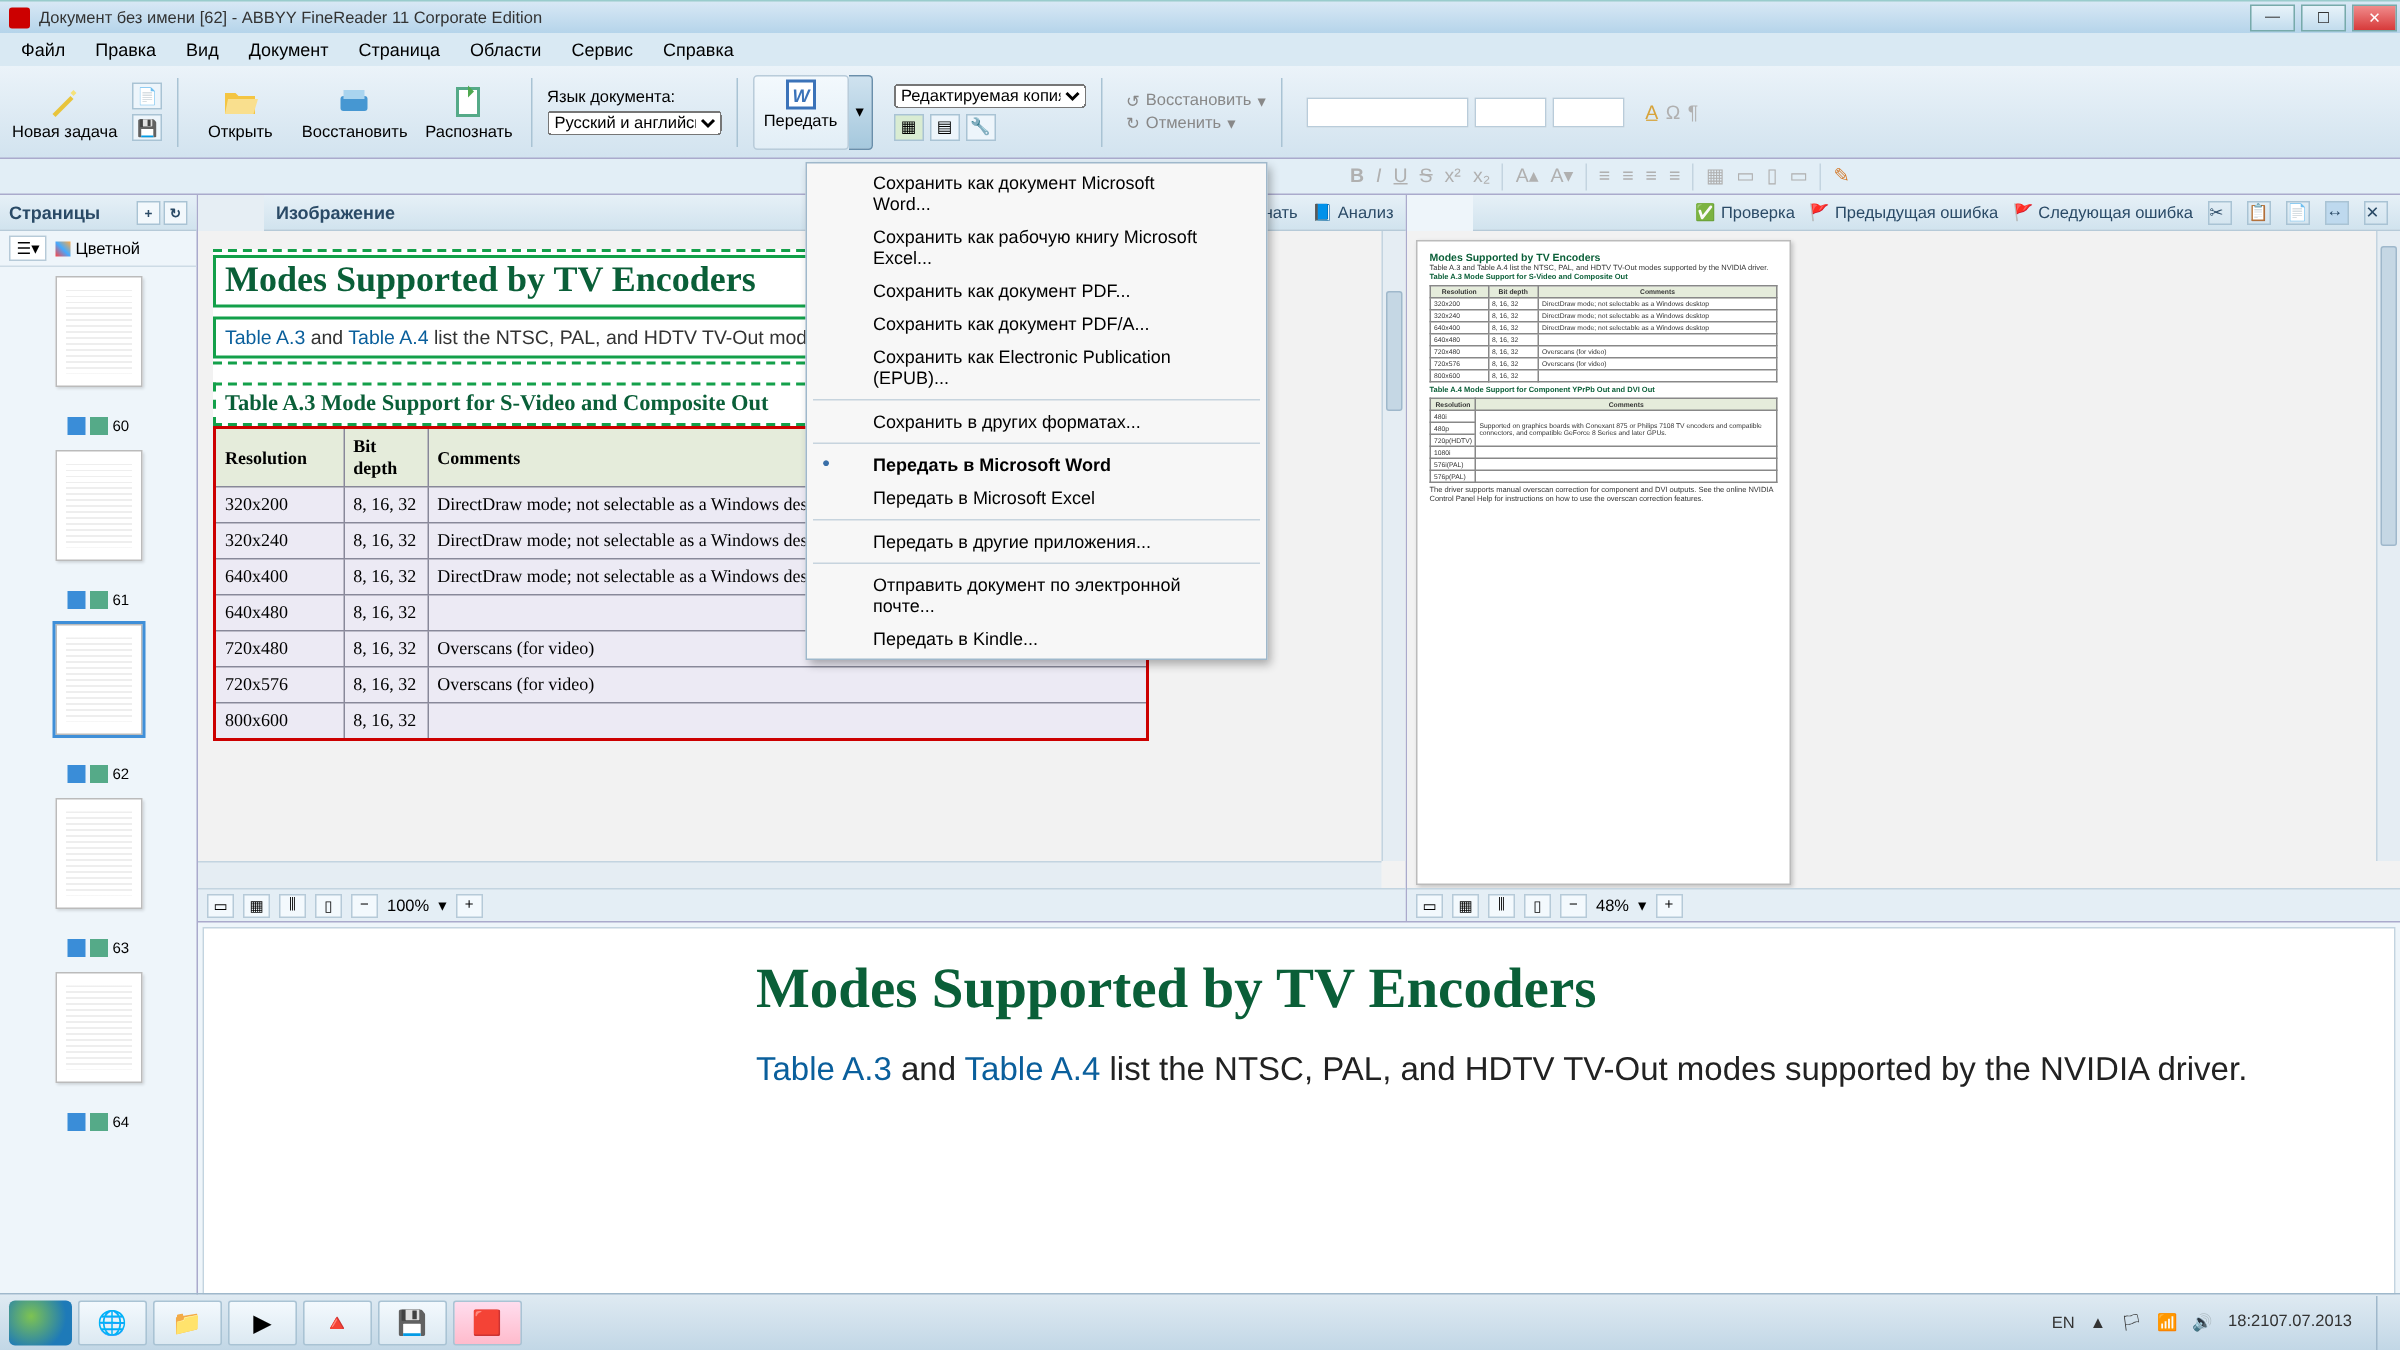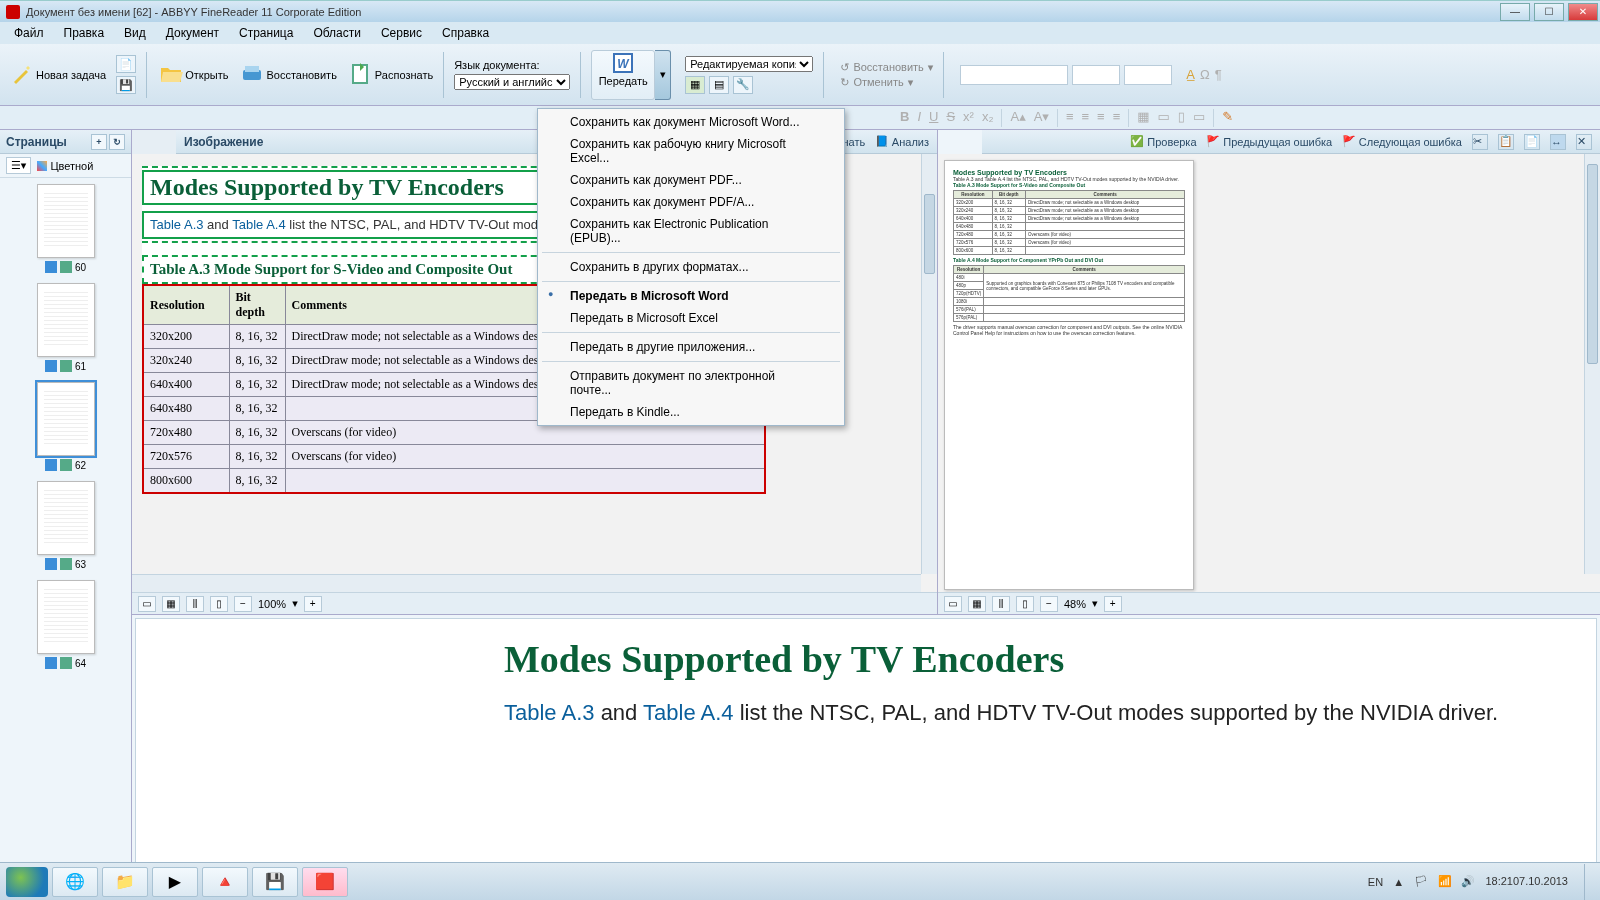--- a/index.html
+++ b/index.html
@@ -8,21 +8,21 @@
 .titlebar { height: 22px; background: linear-gradient(#d8e8f5,#b5d4ea); display: flex; align-items: center; padding-left: 6px; font-size: 11px; color: #333; border-top: 1px solid #9cc; }
 .titlebar .app-icon { width: 14px; height: 14px; background: #c00; margin-right: 6px; border-radius: 2px; }
 .titlebar .win-btns { margin-left: auto; display: flex; }
 .titlebar .win-btn { width: 30px; height: 18px; margin: 1px 2px; border: 1px solid #7aa; background: linear-gradient(#e8f3fa,#c2dced); font-size: 10px; display: flex; align-items: center; justify-content: center; cursor: pointer; }
 .titlebar .win-btn.close { background: linear-gradient(#f08b8b,#d73a3a); color: #fff; }
 
 .menubar { height: 22px; background: #d9e9f3; display: flex; align-items: center; padding: 10px 6px; font-size: 12px; gap: 4px; }
 .menubar span { padding: 2px 8px; cursor: pointer; }
 
 .toolbar { height: 62px; background: linear-gradient(#ebf3f9,#d2e3ef); border-bottom: 1px solid #aac; display: flex; align-items: center; padding: 0 8px; gap: 10px; font-size: 11px; }
-.tb-btn { display: flex; flex-direction: row; align-items: center; justify-content: center; min-width: 62px; height: 56px; cursor: pointer; border-radius: 3px; }
+.tb-btn { display: flex; flex-direction: column; align-items: center; justify-content: center; min-width: 62px; height: 56px; cursor: pointer; border-radius: 3px; }
 .tb-btn .ico { width: 28px; height: 24px; margin-bottom: 2px; }
 .tb-sep { width: 1px; height: 46px; background: #a9c3d4; }
 .lang-group { display: flex; flex-direction: column; font-size: 11px; gap: 3px; }
 .lang-group select { font-size: 11px; width: 116px; }
 .send-group { position: relative; display: flex; }
 .send-btn { display: flex; flex-direction: column; align-items: center; width: 64px; height: 50px; border: 1px solid #b9ccda; background: linear-gradient(#f3f9fd,#e2eef6); border-radius: 3px; cursor: pointer; }
 .send-drop { width: 16px; height: 50px; border: 1px solid #6a8fab; border-left: none; background: linear-gradient(#cfe2ef,#a5c8dd); border-radius: 0 3px 3px 0; display: flex; align-items: center; justify-content: center; }
 .mini-tool { display: flex; flex-direction: column; gap: 4px; margin-left: 4px; }
 .mini-tool select { font-size: 11px; width: 128px; }
 .mini-row { display: flex; gap: 4px; }
@@ -44,21 +44,21 @@
 .panel-hdr { height: 24px; background: linear-gradient(#e6f0f7,#d1e3ee); border-bottom: 1px solid #b6cad8; display: flex; align-items: center; padding: 0 6px; font-size: 12px; font-weight: bold; color: #2a4a66; }
 .panel-hdr .hdr-btns { margin-left: auto; display: flex; gap: 2px; }
 .panel-hdr .hbtn { width: 16px; height: 16px; border: 1px solid #a9c3d4; background: #f2f8fc; cursor: pointer; font-size:9px; display:flex; align-items:center; justify-content:center;}
 .pages-tool { height: 24px; display: flex; align-items: center; padding: 0 6px; gap: 6px; border-bottom: 1px solid #cddbe5; font-size: 11px; }
 .pages-tool .drop { border: 1px solid #b6cad8; padding: 1px 4px; background: #fff; cursor: pointer; }
 .thumbs { flex: 1; overflow-y: auto; padding: 6px 0; }
 .thumb { display: flex; flex-direction: column; align-items: center; margin-bottom: 10px; cursor: pointer; }
 .thumb .pg { width: 58px; height: 74px; background: #fff; border: 1px solid #bbb; box-shadow: 1px 1px 2px rgba(0,0,0,.15); position: relative; }
 .thumb.sel .pg { outline: 2px solid #3f8fd8; }
 .thumb .pg::after { content:""; position:absolute; left:6px; right:6px; top:8px; bottom:8px; background: repeating-linear-gradient(#eee,#eee 1px,transparent 1px,transparent 4px); }
-.thumb .meta { display: flex; align-items: center; gap: 3px; margin-top: 3px; font-size: 10px; }
+.thumb .meta { display: flex; align-items: center; gap: 3px; margin-top: 20px; font-size: 10px; }
 .thumb .meta .ficon { width:12px; height:12px; background:#3a8dd8; }
 
 
 .center { flex: 1; display: flex; flex-direction: column; }
 .upper { flex: 0 0 484px; display: flex; }
 .lower { flex: 1; border-top: 1px solid #aac; background: #eef5fa; display:flex; flex-direction:column;}
 
 .img-pane { flex: 1; display: flex; flex-direction: column; border-right: 1px solid #aac; background: #e6eef4; }
 .pane-hdr { height: 24px; background: linear-gradient(#e6f0f7,#d1e3ee); border-bottom: 1px solid #b6cad8; display: flex; align-items: center; padding: 0 8px; font-size: 12px; font-weight: bold; color: #2a4a66; gap: 10px; margin-left: 44px; }
 .pane-hdr .btns { margin-left: auto; display: flex; gap: 10px; font-weight: normal; font-size: 11px; }
@@ -87,21 +87,21 @@
 .prev-pane { width: 662px; background: #eef5fa; display:flex; flex-direction:column;}
 .prev-body { flex:1; background:#f2f2f2; overflow:hidden; padding:6px 0 0 6px; position:relative;}
 .prev-page { width: 250px; height: 430px; background:#fff; border:1px solid #bbb; box-shadow:1px 1px 3px rgba(0,0,0,.2); padding: 8px 8px; font-size: 5px; color:#333; }
 .prev-page h3 { font-size:7px; color:#0a5f38; }
 .prev-page .mini-tbl { width:100%; border-collapse:collapse; margin:2px 0;}
 .prev-page .mini-tbl td,.prev-page .mini-tbl th{ border:1px solid #888; padding:1px 2px; font-size:4.5px;}
 .prev-page .mini-tbl th{ background:#e5ecdb;}
 
 
 .dd-menu { position: absolute; left: 537px; top: 108px; width: 308px; background: #f7f7f7; border: 1px solid #9fb8cb; box-shadow: 2px 3px 6px rgba(0,0,0,.3); font-size: 12px; z-index: 50; padding: 2px 0;}
-.dd-menu .mi { padding: 4px 32px; cursor: pointer; position:relative;}
+.dd-menu .mi { padding: 4px 44px; cursor: pointer; position:relative;}
 .dd-menu .mi.sel { font-weight: bold; }
 .dd-menu .mi.sel::before { content:"●"; position:absolute; left:10px; color:#3a6fa8; font-size:9px;}
 .dd-menu .msep { height:1px; background:#c7d4de; margin:3px 4px;}
 .lower-body { flex:1; background:#fff; padding: 18px 0 0 368px; overflow:hidden; position:relative; border:1px solid #c3d4e0; margin:3px;}
 .lower-body .big-title { font: 600 38px Georgia,serif; color: #0a5f38; }
 .lower-body .big-text { font: 22px Georgia,serif; color: #222; margin-top: 18px; line-height:1.25;}
 .lower-body .big-text a { color: #0a5f9c; }
 .lower-status { height:22px; background:#e4eef5; border-top:1px solid #c3d4e0; display:flex; align-items:center; padding:0 6px; gap:6px; font-size:11px;}
 .lower-status .sbtn { width: 18px; height: 16px; border:1px solid #b6cad8; background:#f3f9fd; cursor:pointer; display:flex; align-items:center; justify-content:center; font-size:10px;}
 
@@ -561,17 +561,17 @@
   <div class="tbtn">💾</div>
   <div class="tbtn" style="background:linear-gradient(#fde,#fbc)">🟥</div>
   <div class="tray">
     <span>EN</span>
     <span>▲</span>
     <span>🏳</span>
     <span>📶</span>
     <span>🔊</span>
     <div class="clock">
       <span>18:21</span>
-      <span>07.10.2013</span>
+      <span>07.07.2013</span>
     </div>
     <div class="show-desktop"></div>
   </div>
 </div>
 
 </body></html>

